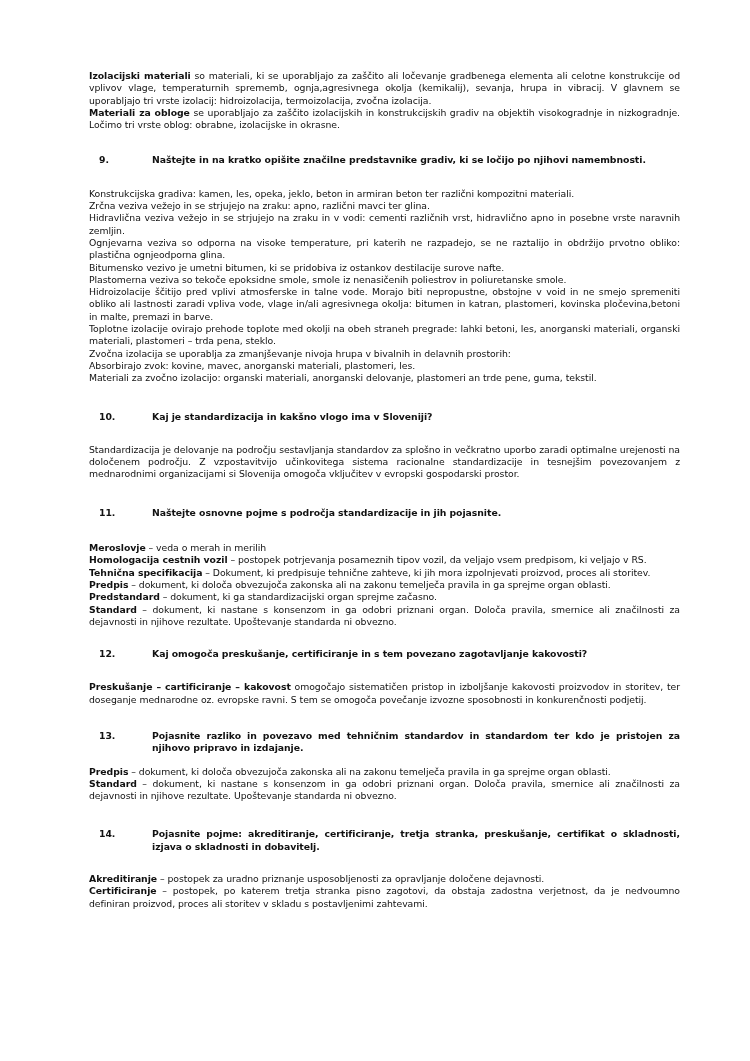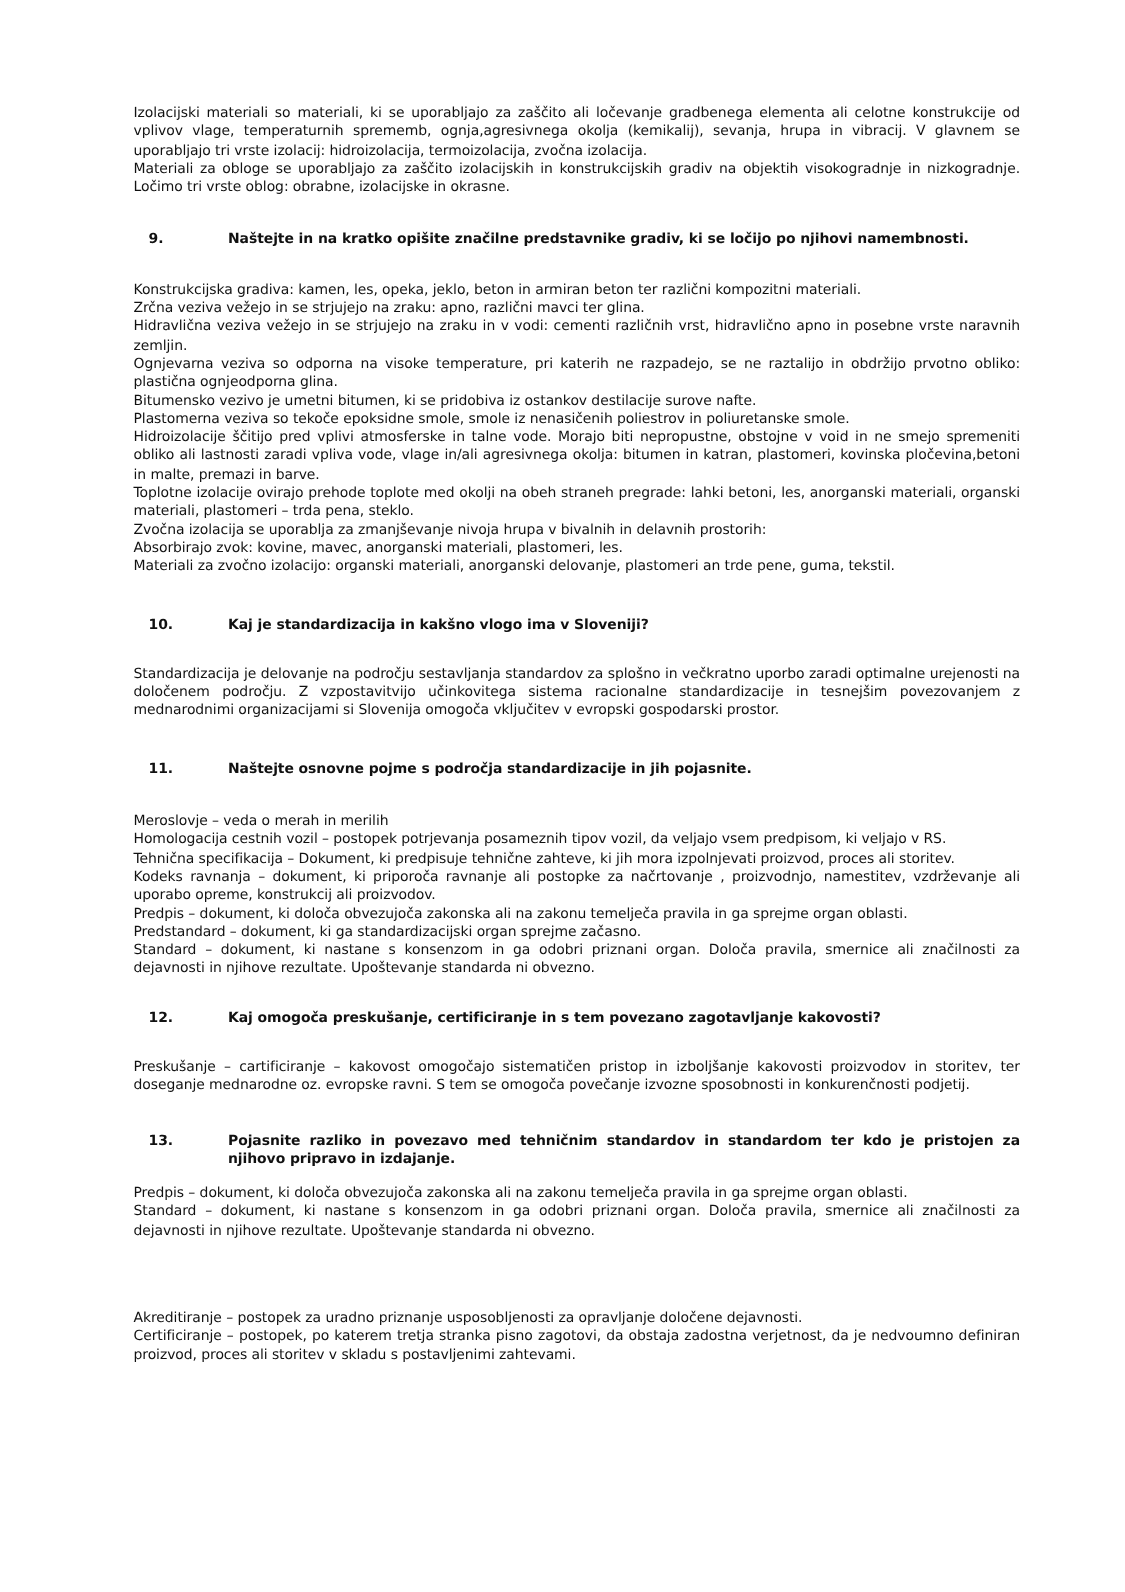--- a/index.html
+++ b/index.html
@@ -4,21 +4,21 @@
 <style>
   html, body { margin: 0; padding: 0; background: #ffffff; }
   body { width: 750px; height: 1061px; position: relative; overflow: hidden; }
   .page {
     position: absolute; left: 89px; top: 70px; width: 591px;
     font-family: "DejaVu Sans", sans-serif;
     font-size: 9.3px; line-height: 12.3px; color: #111111;
     letter-spacing: -0.05px;
   }
   p { margin: 0; text-align: justify; }
-  b { font-weight: normal; }
+  b { font-weight: bold; }
   .q {
     display: flex; font-weight: bold; margin: 0;
     text-align: justify;
   }
   .q .num { width: 47px; flex: 0 0 47px; padding-left: 10px; box-sizing: border-box; }
   .q .qt { flex: 1; margin-left: 16px; }
   .gap-q-before { height: 23px; }
   .gap-q-after { height: 21px; }
 </style>
 </head>
@@ -64,21 +64,20 @@
   <div class="gap-q-before" style="height:26px"></div>
   <div>
     <div class="q">
       <span class="num">11.</span>
       <span class="qt">Naštejte osnovne pojme s področja standardizacije in jih pojasnite.</span>
     </div>
     <div class="gap-q-after" style="height:23px"></div>
     <p><b>Meroslovje</b><span> – veda o merah in merilih</span></p>
     <p><b>Homologacija cestnih vozil</b><span> – postopek potrjevanja posameznih tipov vozil, da veljajo vsem predpisom, ki veljajo v RS.</span></p>
     <p><b>Tehnična specifikacija</b><span> – Dokument, ki predpisuje tehnične zahteve, ki jih mora izpolnjevati proizvod, proces ali storitev.</span></p>
-    <p><b>Kodeks ravnanja</b><span> – dokument, ki priporoča ravnanje ali postopke za načrtovanje , proizvodnjo, namestitev, vzdrževanje ali uporabo opreme, konstrukcij ali proizvodov.</span></p>
     <p><b>Predpis</b><span> – dokument, ki določa obvezujoča zakonska ali na zakonu temelječa pravila in ga sprejme organ oblasti.</span></p>
     <p><b>Predstandard</b><span> – dokument, ki ga standardizacijski organ sprejme začasno.</span></p>
     <p><b>Standard</b><span> – dokument, ki nastane s konsenzom in ga odobri priznani organ. Določa pravila, smernice ali značilnosti za dejavnosti in njihove rezultate. Upoštevanje standarda ni obvezno.</span></p>
   </div>
 
   <div class="gap-q-before" style="height:20px"></div>
   <div>
     <div class="q">
       <span class="num">12.</span>
       <span class="qt">Kaj omogoča preskušanje, certificiranje in s tem povezano zagotavljanje kakovosti?</span>
@@ -93,18 +92,22 @@
       <span class="num">13.</span>
       <span class="qt">Pojasnite razliko in povezavo med tehničnim standardov in standardom ter kdo je pristojen za njihovo pripravo in izdajanje.</span>
     </div>
     <div class="gap-q-after" style="height:11px"></div>
     <p><b>Predpis</b><span> – dokument, ki določa obvezujoča zakonska ali na zakonu temelječa pravila in ga sprejme organ oblasti.</span></p>
     <p><b>Standard</b><span> – dokument, ki nastane s konsenzom in ga odobri priznani organ. Določa pravila, smernice ali značilnosti za dejavnosti in njihove rezultate. Upoštevanje standarda ni obvezno.</span></p>
   </div>
 
   <div class="gap-q-before" style="height:26px"></div>
   <div>
+    <div class="q">
+      <span class="num">14.</span>
+      <span class="qt">Pojasnite pojme: akreditiranje, certificiranje, tretja stranka, preskušanje, certifikat o skladnosti, izjava o skladnosti in dobavitelj.</span>
+    </div>
     <div class="gap-q-after" style="height:20px"></div>
     <p><b>Akreditiranje</b><span> – postopek za uradno priznanje usposobljenosti za opravljanje določene dejavnosti.</span></p>
     <p><b>Certificiranje</b><span> – postopek, po katerem tretja stranka pisno zagotovi, da obstaja zadostna verjetnost, da je nedvoumno definiran proizvod, proces ali storitev v skladu s postavljenimi zahtevami.</span></p>
   </div>
 
 </div>
 
 </body></html>

